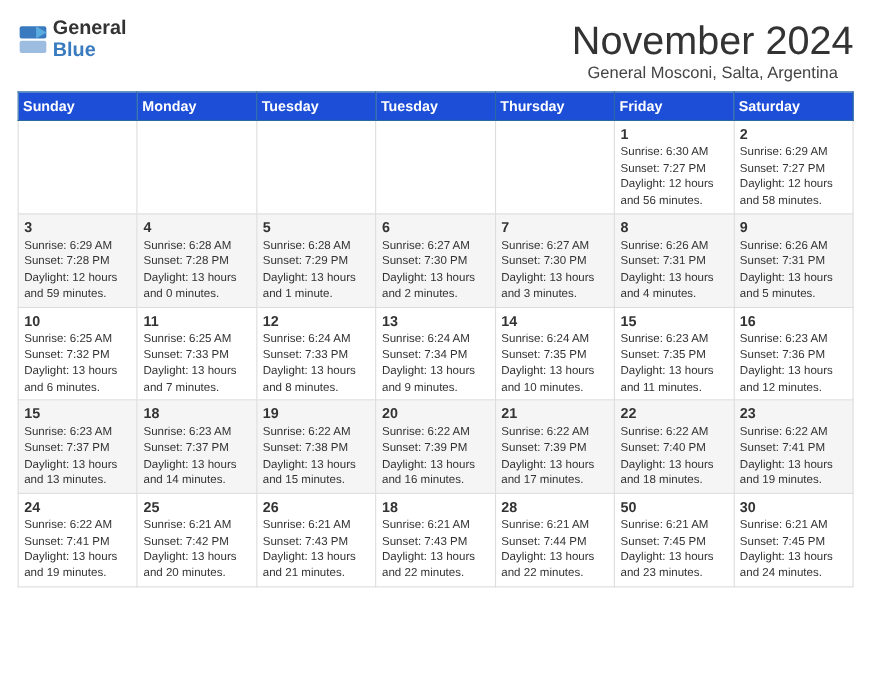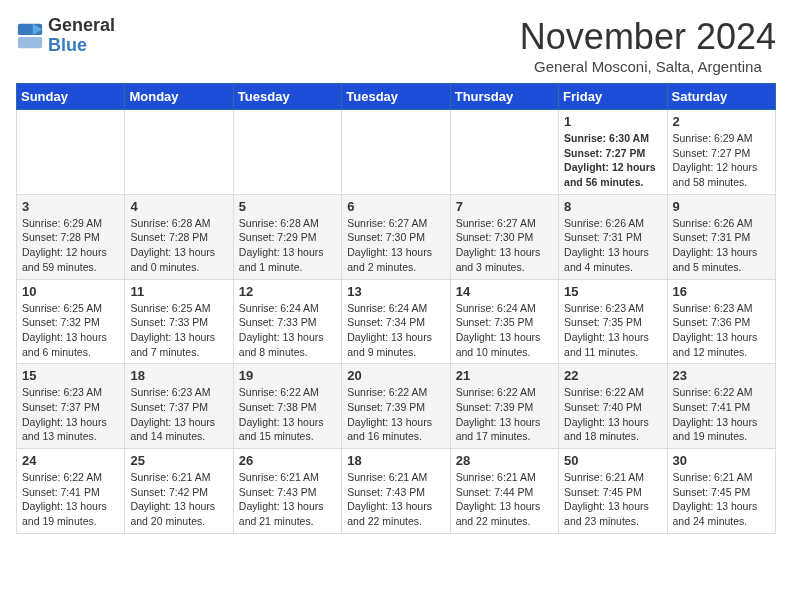--- a/index.html
+++ b/index.html
@@ -121,21 +121,21 @@
   </thead>
   <tbody id="calendar-body">
   <tr>
         <td class="empty-cell"></td>
         <td class="empty-cell"></td>
         <td class="empty-cell"></td>
         <td class="empty-cell"></td>
         <td class="empty-cell"></td>
         <td>
           <span class="day-number">1</span>
-          <div class="day-info" style="white-space: pre-line; font-weight: bold;">Sunrise: 6:30 AM
+          <div class="day-info" style="white-space: pre-line;">Sunrise: 6:30 AM
 Sunset: 7:27 PM
 Daylight: 12 hours
 and 56 minutes.</div>
         </td>
         <td>
           <span class="day-number">2</span>
           <div class="day-info" style="white-space: pre-line;">Sunrise: 6:29 AM
 Sunset: 7:27 PM
 Daylight: 12 hours
 and 58 minutes.</div>

